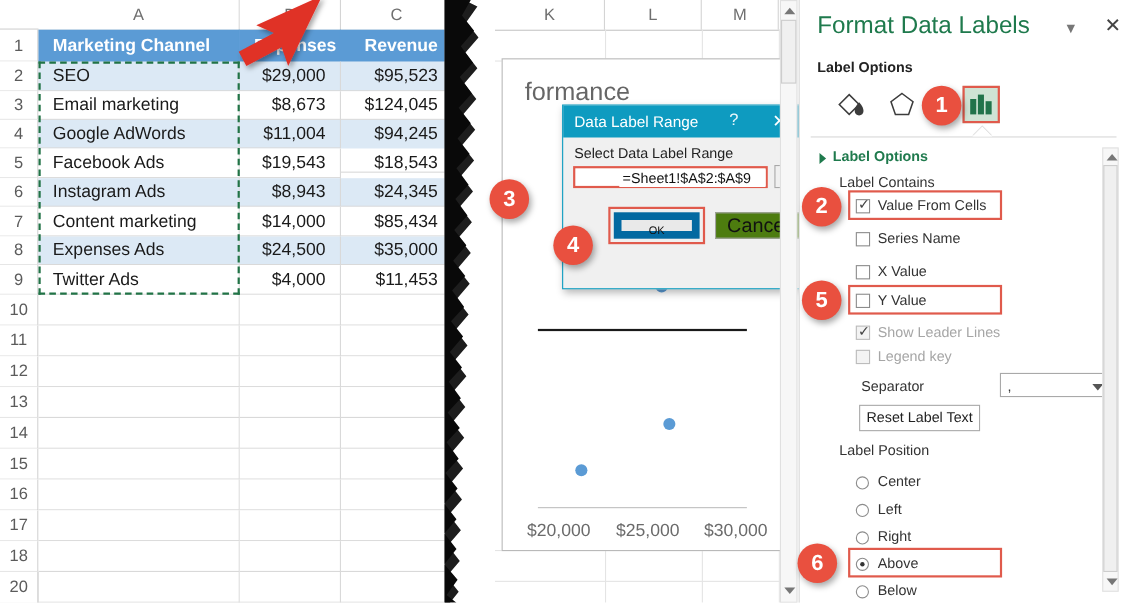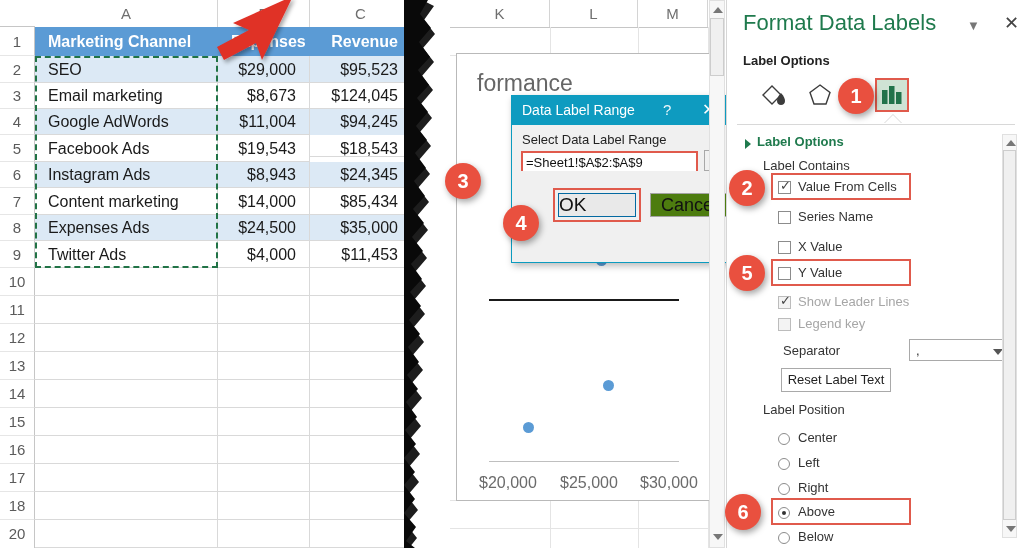--- a/index.html
+++ b/index.html
@@ -60,29 +60,29 @@
   
   #dlg { position:absolute; left:481px; top:95px; width:224px; height:168px;
     background:#f0f0f0; border:1px solid #0b9bbf;
     box-shadow:2px 3px 7px rgba(0,0,0,.28);margin-left:30px; }
   #dlgbar { position:absolute; left:0; top:0; right:0; height:29px; background:#0e9bc0; }
   #dlgtitle { position:absolute; left:10px; top:6px; font-size:14px; color:#fff; }
   #dlghelp { position:absolute; left:151px; top:5px; font-size:15px; color:#eaf7fb; cursor:default; }
   #dlgclose { position:absolute; left:190px; top:4px; font-size:16px; color:#fff; cursor:default; }
   #dlglabel { position:absolute; left:10px; top:36px; font-size:13px; color:#222; }
   #dlginputwrap { position:absolute; left:9px; top:55px; width:177px; height:20px;
-    border:2px solid #e05a4c; background:#fff; }
+    border:2px solid #e05a4c; background:#fff;padding-left:40px; }
   #dlginput { width:100%; height:100%; border:none; outline:none; font-size:13px;
     color:#111; padding:0 3px; font-family:"Liberation Sans", sans-serif; background:#fff; }
   #dlgpick { position:absolute; left:192px; top:54px; width:19px; height:21px;
     background:#f0f0f0; border:1px solid #a8a8a8; }
   #dlgpick svg { position:absolute; left:4px; top:3px; }
   #okwrap { position:absolute; left:112px; top:97px; width:0; }
   #okbtn { position:absolute; left:-66px; top:0; width:78px; height:24px; background:#e9e9e9;
-    border:1px solid #0369a1; font-size:19px; color:#111; line-height:22px; text-align:left; }
+    border:7px solid #0369a1; font-size:10px; color:#111; line-height:22px; text-align:center; }
   #okring { position:absolute; left:-71px; top:-5px; width:88px; height:34px;
     border:2px solid #e05a4c; pointer-events:none; }
   #cancelbtn { position:absolute; left:27px; top:0; width:78px; height:24px; background:#4d7c0f;
     border:1px solid #a3a3a3; font-size:18px; color:#111; line-height:22px; text-align:center; }
 
   
   #pane { position:absolute; left:726px; top:0; width:298px; height:548px;
     background:#fff; border-left:1px solid #d6d6d6; }
   #panetitle { position:absolute; left:16px; top:10px; font-size:22px; color:#1f7a4d; }
   #panedrop { position:absolute; left:240px; top:18px; font-size:13px; color:#777; }

